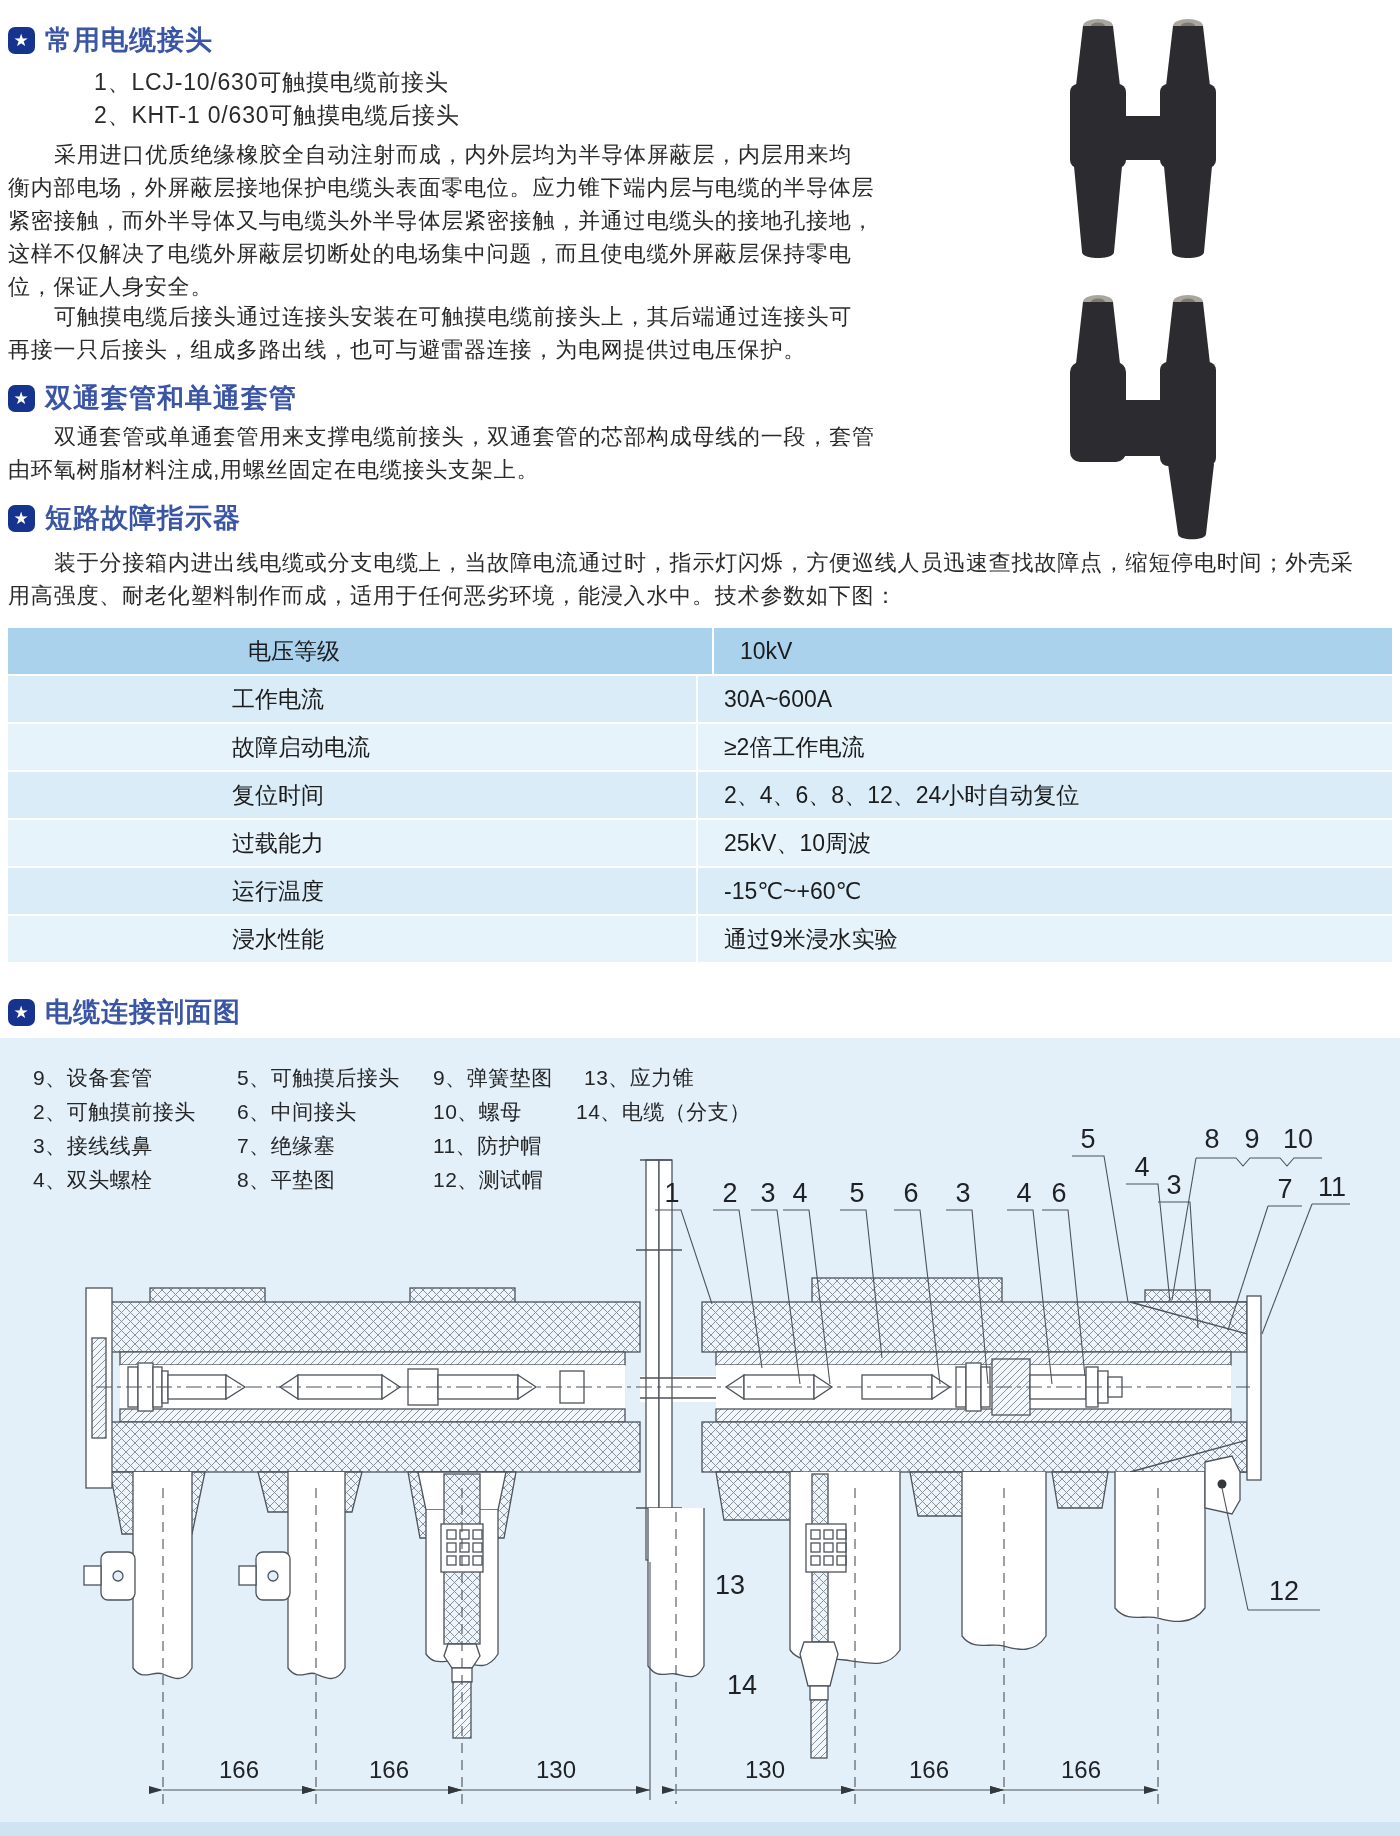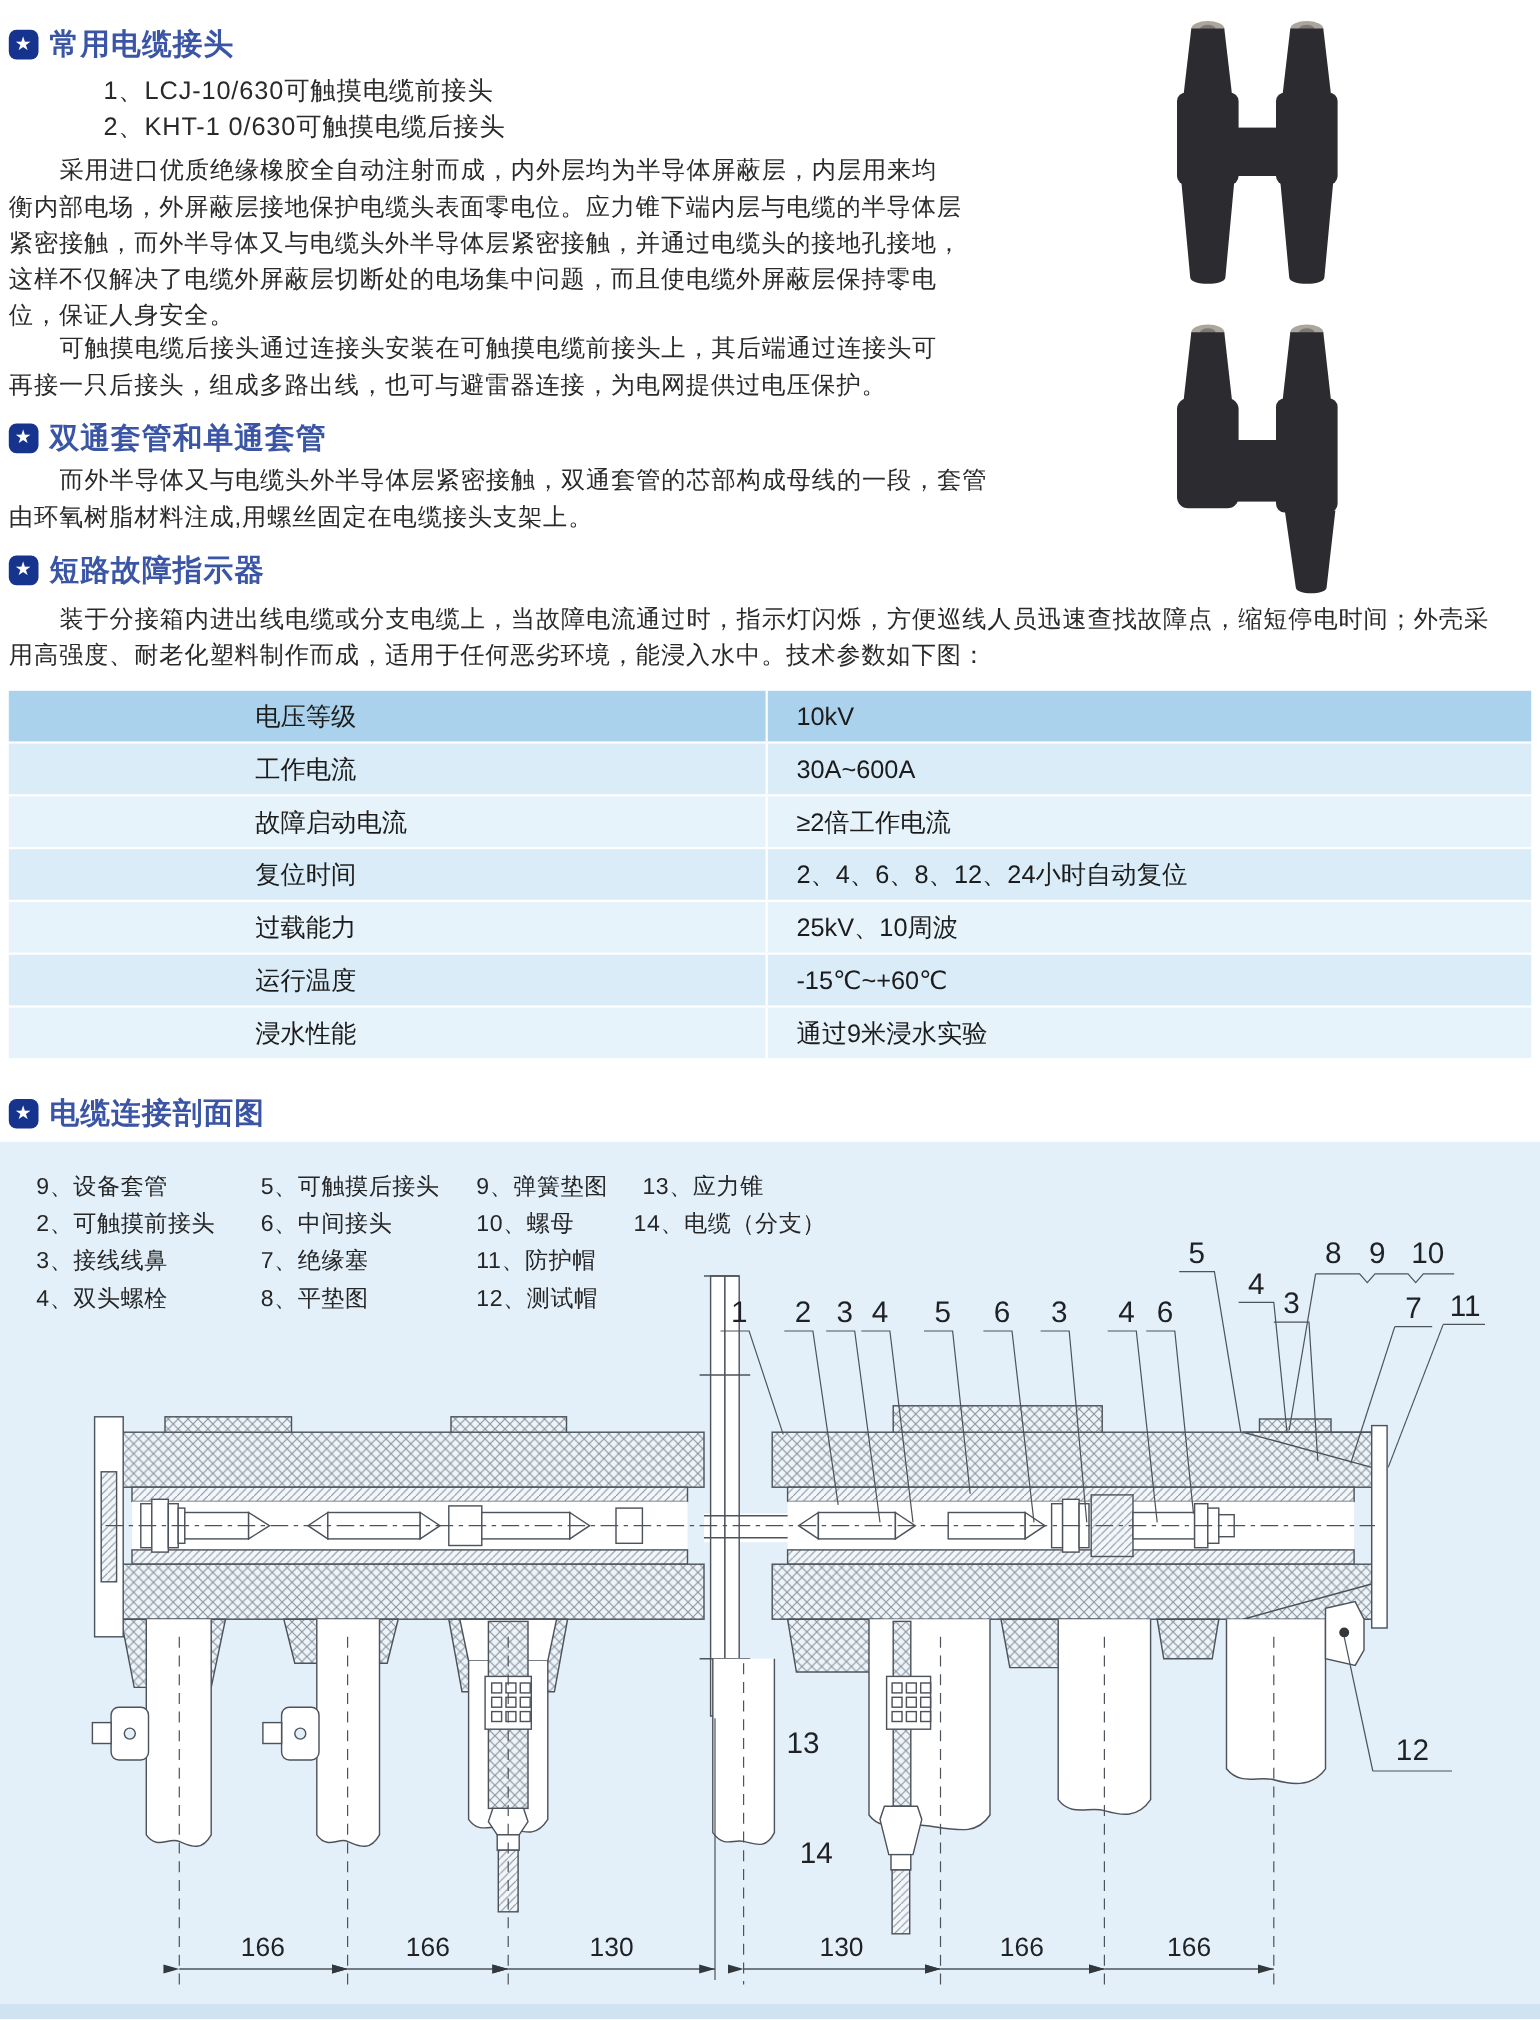--- a/index.html
+++ b/index.html
@@ -16,21 +16,21 @@
   .indent{padding-left:46px;}
   .list{position:absolute;left:54px;margin-left:40px;}
   .list .bline{font-size:23px;}
   
   .spec{position:absolute;left:8px;top:628px;width:1384px;}
   .trow{display:flex;height:46px;margin-bottom:2px;}
   .tl{width:690px;box-sizing:border-box;padding-left:224px;display:flex;align-items:center;
       font-size:23px;color:#1c1c1c;border-right:2px solid #fff;}
   .tv{flex:1;box-sizing:border-box;padding-left:26px;display:flex;align-items:center;
       font-size:23px;color:#1c1c1c;}
-  .r-h{background:#aad2ec;}
+  .r-h{background:#aad2ec;padding-left:16px;}
   .r-a{background:#d9ecf8;}
   .r-b{background:#e7f3fb;}
   
   .photo{position:absolute;}
   
   .panel{position:absolute;left:0;top:1038px;width:1400px;height:798px;background:#e3f0fa;}
   .legend-line{position:absolute;font-size:21px;letter-spacing:0.5px;color:#262626;white-space:nowrap;}
   .dwg{position:absolute;left:0;top:0;}
 </style>
 </head>
@@ -60,21 +60,21 @@
     <div class="bline indent">可触摸电缆后接头通过连接头安装在可触摸电缆前接头上，其后端通过连接头可</div>
     <div class="bline">再接一只后接头，组成多路出线，也可与避雷器连接，为电网提供过电压保护。</div>
   </div>
 
   <div class="sec-head" style="top:380px;">
     <span class="sec-icon">★</span>
     <span>双通套管和单通套管</span>
   </div>
 
   <div class="para" style="top:420px;">
-    <div class="bline indent">而外半导体又与电缆头外半导体层紧密接触，双通套管的芯部构成母线的一段，套管</div>
+    <div class="bline indent">双通套管或单通套管用来支撑电缆前接头，双通套管的芯部构成母线的一段，套管</div>
     <div class="bline">由环氧树脂材料注成,用螺丝固定在电缆接头支架上。</div>
   </div>
 
   <div class="sec-head" style="top:500px;">
     <span class="sec-icon">★</span>
     <span>短路故障指示器</span>
   </div>
 
   <div class="para" style="top:546px;">
     <div class="bline indent">装于分接箱内进出线电缆或分支电缆上，当故障电流通过时，指示灯闪烁，方便巡线人员迅速查找故障点，缩短停电时间；外壳采</div>

